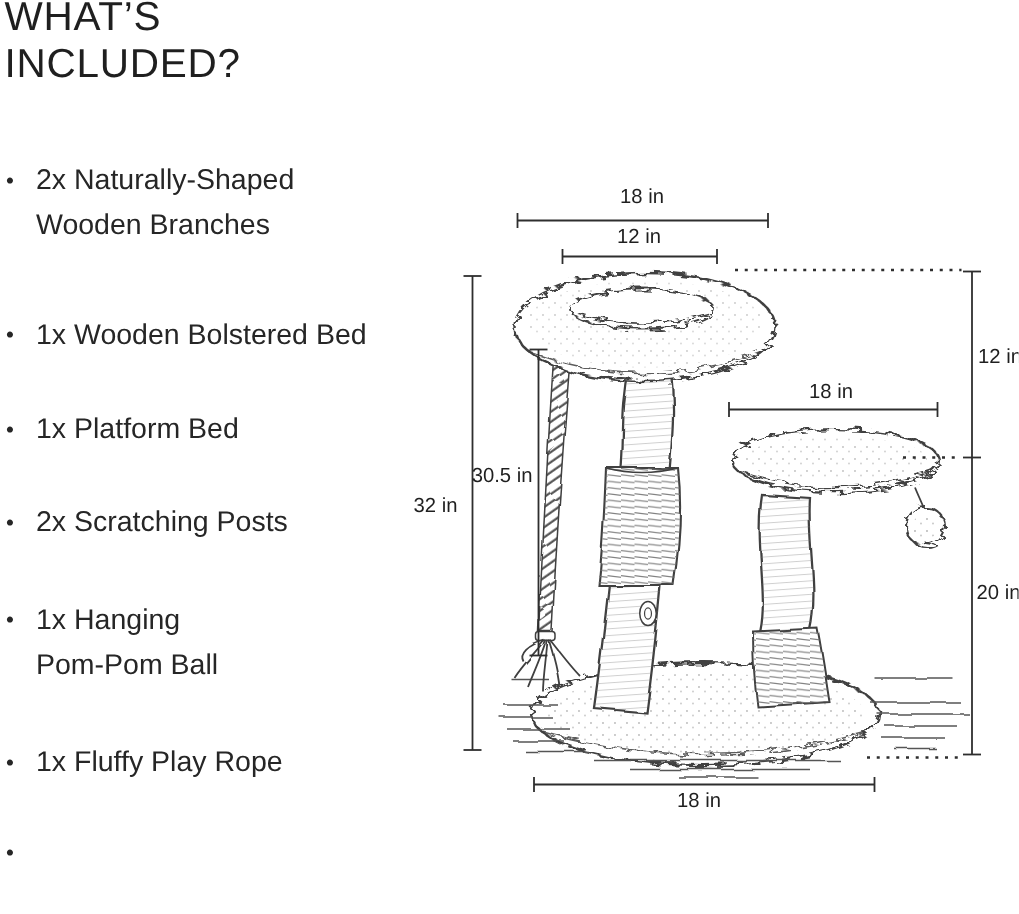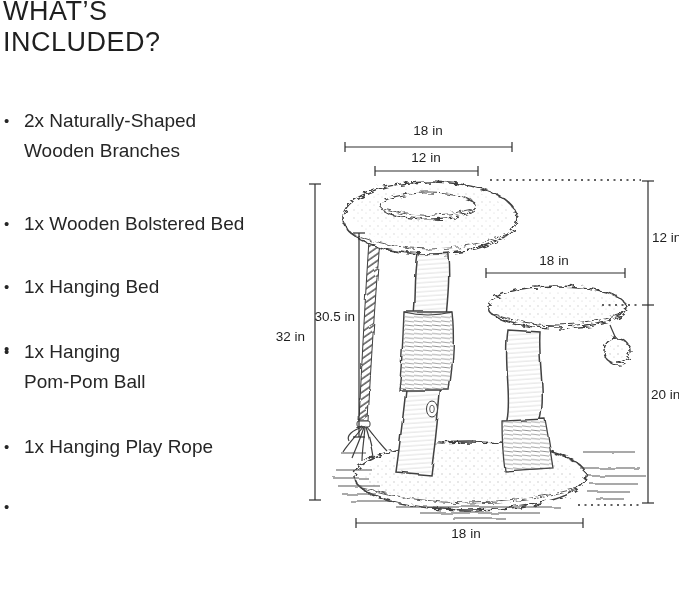--- a/index.html
+++ b/index.html
@@ -35,25 +35,25 @@
 </head>
 <body>
 
 <h1 class="page-title">WHAT’S
 INCLUDED?</h1>
 
 <ul class="included">
   <li><span class="bullet">•</span><span class="it">2x Naturally-Shaped
 Wooden Branches</span></li>
   <li><span class="bullet">•</span><span class="it">1x Wooden Bolstered Bed</span></li>
-  <li><span class="bullet">•</span><span class="it">1x Hanging Bed</span></li>
-  <li><span class="bullet">•</span></li>
+  <li><span class="bullet">•</span><span class="it">1x Platform Bed</span></li>
+  <li><span class="bullet">•</span><span class="it">2x Scratching Posts</span></li>
   <li><span class="bullet">•</span><span class="it">1x Hanging
 Pom-Pom Ball</span></li>
-  <li><span class="bullet">•</span><span class="it">1x Hanging Play Rope</span></li>
+  <li><span class="bullet">•</span><span class="it">1x Fluffy Play Rope</span></li>
   <li><span class="bullet">•</span></li>
 </ul>
 
 <div class="diagram">
   <svg width="679" height="609" viewBox="0 0 679 609">
     <defs>
       <filter id="fluff" x="-30%" y="-30%" width="160%" height="160%">
         <feTurbulence type="fractalNoise" baseFrequency="0.12 0.3" numOctaves="2" seed="7" result="n"></feTurbulence>
         <feDisplacementMap in="SourceGraphic" in2="n" scale="7"></feDisplacementMap>
       </filter>

